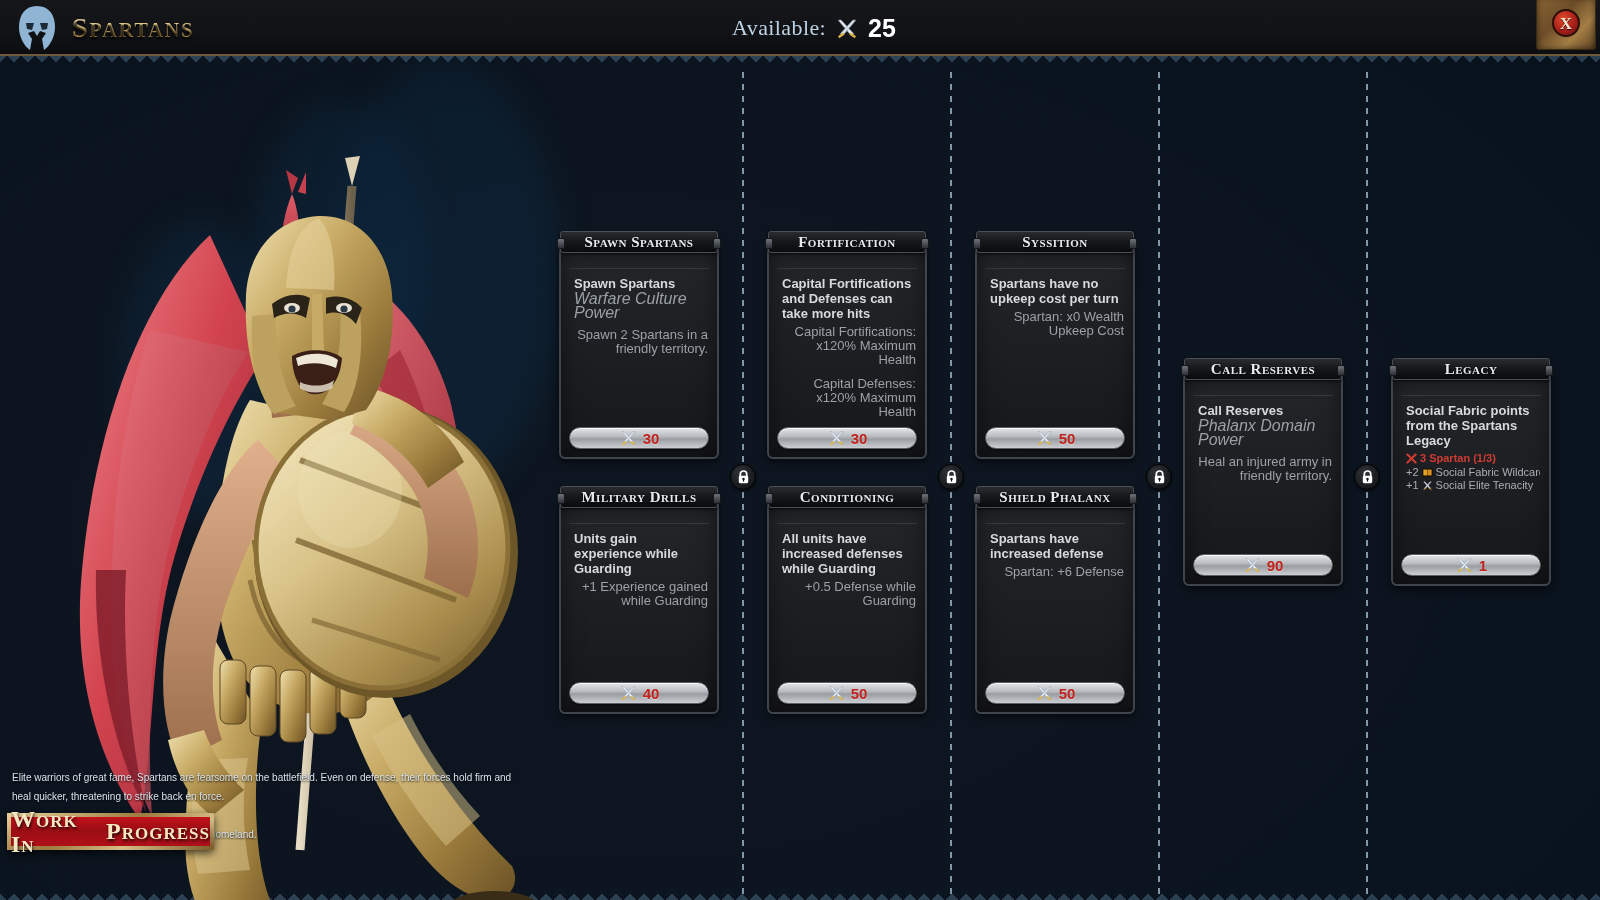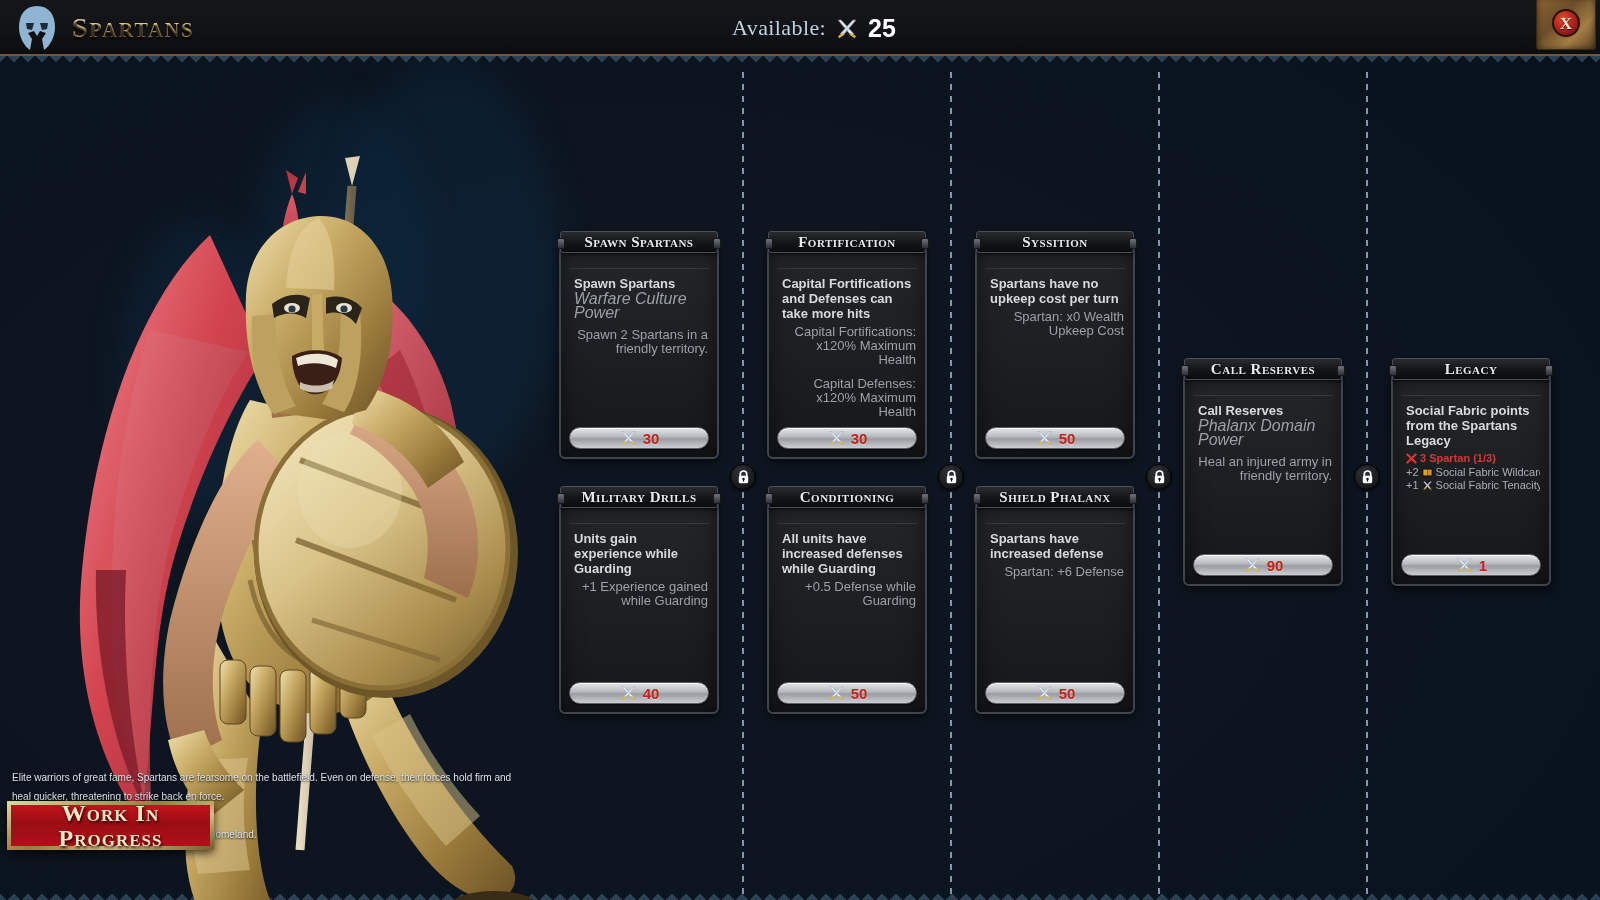--- a/index.html
+++ b/index.html
@@ -208,26 +208,26 @@
   
   .foot-desc {
     position:absolute; left:12px; bottom:56px; width:512px;
     font-size:10px; line-height:19px; color:#d8e2ea;
     text-shadow:0 1px 2px rgba(0,0,0,.9);
     z-index:25;
   }
   .foot-desc .p2 { margin-top:19px; }
 
   .wip {
-    position:absolute; left:7px; bottom:50px; width:207px; height:49px;
+    position:absolute; left:7px; bottom:50px; width:207px; height:37px;
     background:linear-gradient(180deg,#c4121b 0%,#9c0d14 45%,#b01019 100%);
     border:4px solid transparent;
     border-image:linear-gradient(160deg,#e6cf9a,#9d7a3e 45%,#d6bd86 70%,#7d5e2c) 1;
     border-radius:4px;
-    display:flex; flex-direction:column; align-items:center; justify-content:center;
+    display:flex; flex-direction:row; align-items:center; justify-content:center;
     box-shadow:0 3px 9px rgba(0,0,0,.7);
     z-index:30;
   }
   .wip span {
     font-family:"Liberation Serif", serif;
     font-variant:small-caps; font-weight:700; font-size:24px;
     letter-spacing:1px; line-height:25px;
     color:#f7e8c4; text-shadow:1px 2px 3px rgba(0,0,0,.85);
   }
 
@@ -613,21 +613,21 @@
           <span>Social Fabric Wildcard</span>
         </div>
         <div class="lg-row">
           <span>+1</span>
           <svg class="mini-ic" viewBox="0 0 24 21">
             <path d="M3.2 2.2 L6 2 L18.6 15.6 L16.4 17.8 Z" fill="#d7dee8"></path>
             <path d="M20.8 2.2 L18 2 L5.4 15.6 L7.6 17.8 Z" fill="#c7d0dc"></path>
             <path d="M14.2 16.2 L19.6 20.2 L21 18.2 L16 14.6 Z" fill="#c9a445"></path>
             <path d="M9.8 16.2 L4.4 20.2 L3 18.2 L8 14.6 Z" fill="#c9a445"></path>
           </svg>
-          <span>Social Fabric Tenacity</span>
+          <span>Social Elite Tenacity</span>
         </div>
       </div>
       <div class="cost-btn">
         <svg class="sword-ic" viewBox="0 0 24 21">
           <path d="M3.2 2.2 L6 2 L18.6 15.6 L16.4 17.8 Z" fill="#e8edf5" stroke="#98a3b1" stroke-width=".7"></path>
           <path d="M20.8 2.2 L18 2 L5.4 15.6 L7.6 17.8 Z" fill="#dbe3ee" stroke="#98a3b1" stroke-width=".7"></path>
           <path d="M14.2 16.2 L19.6 20.2 L21 18.2 L16 14.6 Z" fill="#d9b44a"></path>
           <path d="M9.8 16.2 L4.4 20.2 L3 18.2 L8 14.6 Z" fill="#d9b44a"></path>
         </svg>
         <span class="cost-val">1</span>

